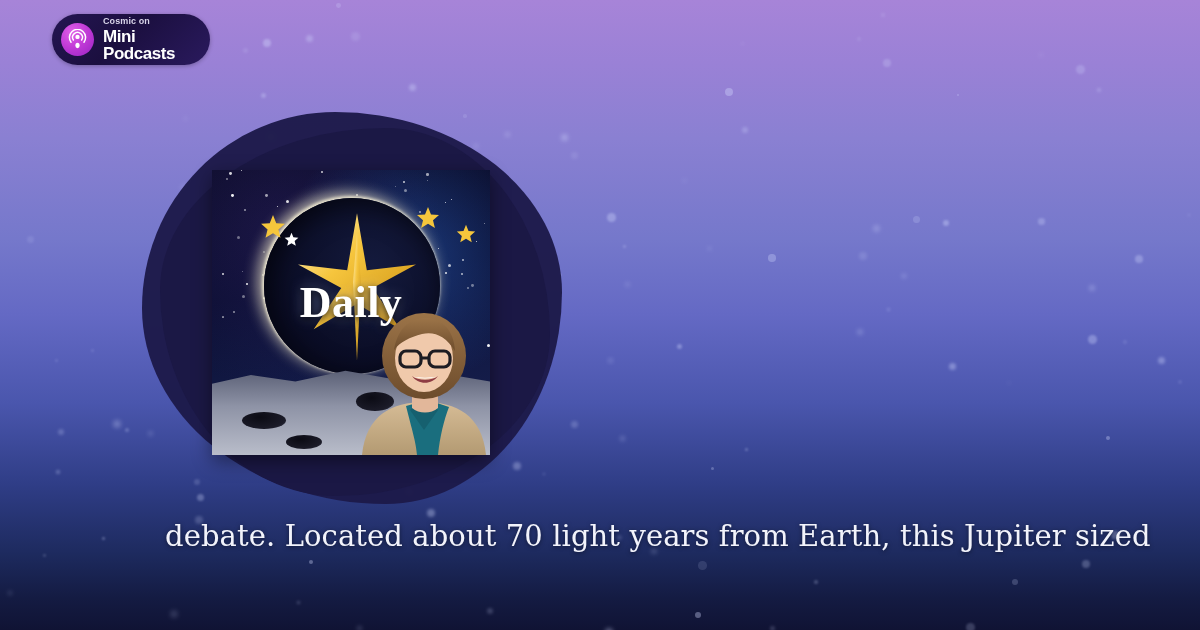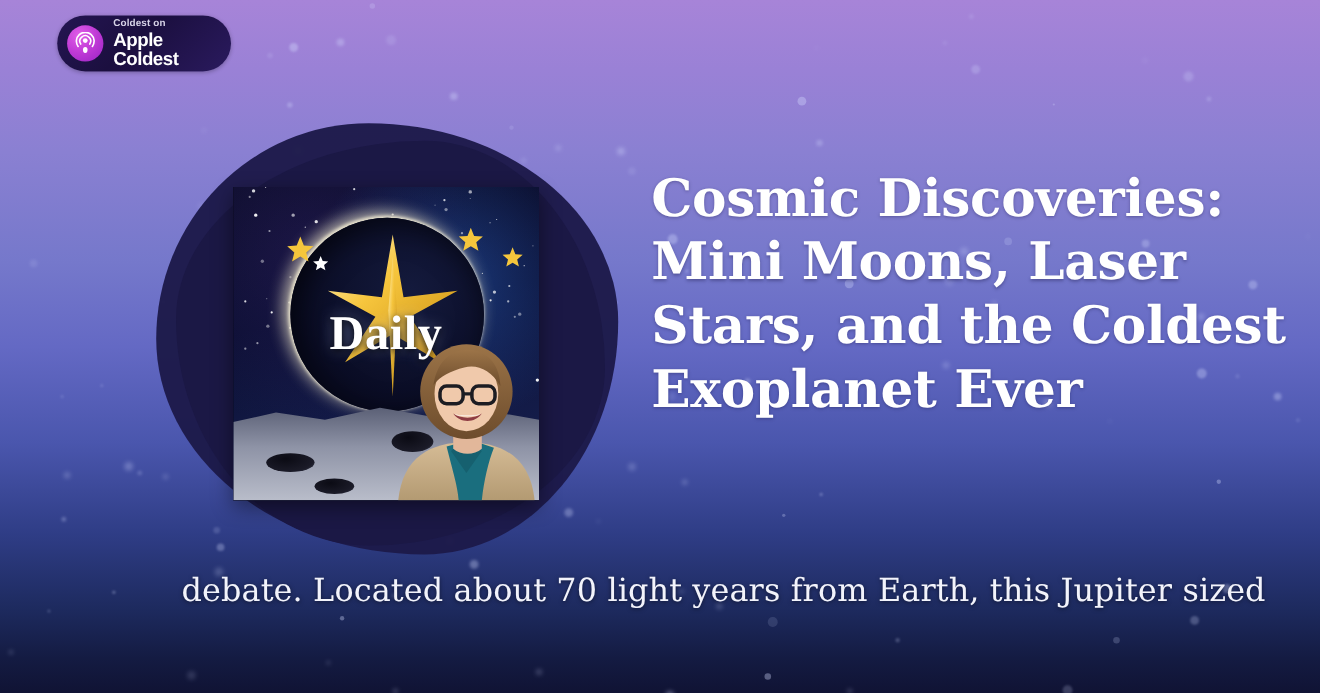--- a/index.html
+++ b/index.html
@@ -292,22 +292,22 @@
   <div class="ap-badge">
     <span class="ap-icon">
       <svg viewBox="0 0 24 24" fill="none">
         <ellipse cx="12" cy="9" rx="2.5" ry="2.5" fill="#fff"></ellipse>
         <path d="M9.6 18.6c0-1.6.7-3 2.4-3s2.4 1.4 2.4 3c0 1.5-.5 3.3-2.4 3.3s-2.4-1.8-2.4-3.3z" fill="#fff"></path>
         <path d="M7.3 12.6a5.6 5.6 0 1 1 9.4 0" stroke="#fff" stroke-width="1.7" stroke-linecap="round" fill="none"></path>
         <path d="M4.6 15.1a9.2 9.2 0 1 1 14.8 0" stroke="#fff" stroke-width="1.7" stroke-linecap="round" fill="none"></path>
       </svg>
     </span>
     <span class="ap-text">
-      <span class="ap-listen">Coldest on</span>
-      <span class="ap-name">Apple Coldest</span>
+      <span class="ap-listen">Cosmic on</span>
+      <span class="ap-name">Mini Podcasts</span>
     </span>
   </div>
 
   <div class="blob"></div>
   <div class="blob2"></div>
 
   <div class="cover">
     <div class="cover-sky"></div>
     <div class="cover-stars" id="coverstars">
         <i style="width: 2px; height: 2px; left: 161px; top: 88px; opacity: 0.55;"></i>
@@ -457,22 +457,16 @@
         <rect x="46" y="41" width="21" height="16" rx="6" fill="none" stroke="#1c1c22" stroke-width="3.2"></rect>
         <rect x="75" y="41" width="21" height="16" rx="6" fill="none" stroke="#1c1c22" stroke-width="3.2"></rect>
         <path d="M67 48 h8" stroke="#1c1c22" stroke-width="3"></path>
 
         <path d="M58 66 C64 75 78 75 84 66 C78 71 64 71 58 66 Z" fill="#8e3c43"></path>
         <path d="M59 66.5 C65 69 77 69 83 66.5 C77 68 65 68 59 66.5 Z" fill="#ffffff"></path>
       </svg>
     </div>
   </div>
 
-  <div class="ep-title">
-    <span>Cosmic Discoveries:</span>
-    <span>Mini Moons, Laser</span>
-    <span>Stars, and the Coldest</span>
-    <span>Exoplanet Ever</span>
-  </div>
 
   <div class="caption">debate. Located about 70 light years from Earth, this Jupiter sized</div>
 
 </div>
 
 </body></html>

